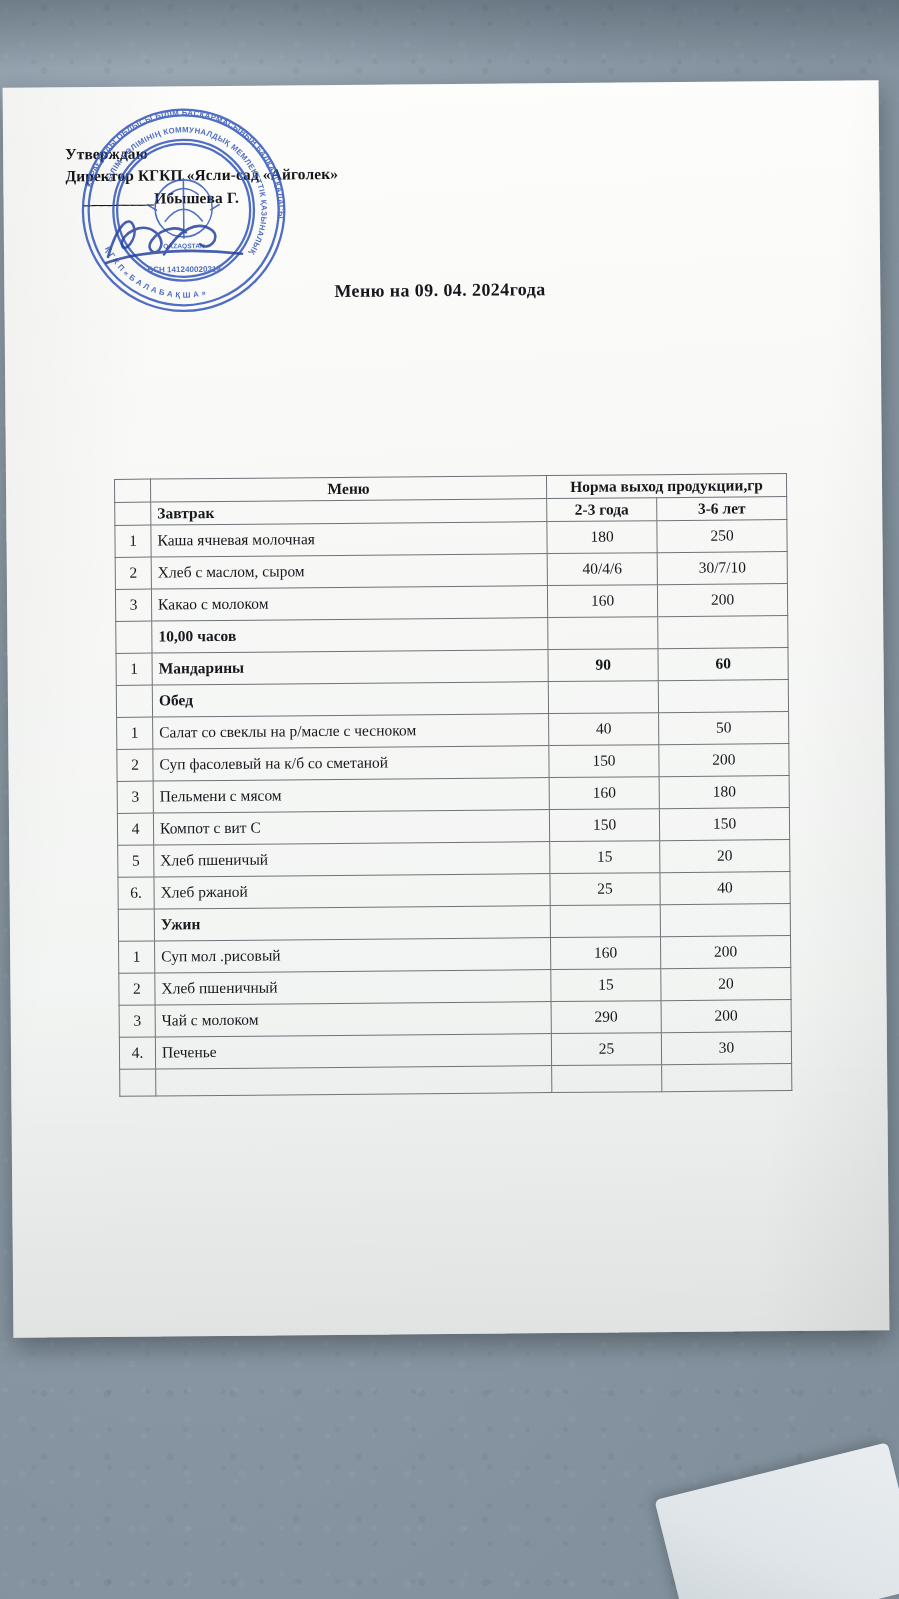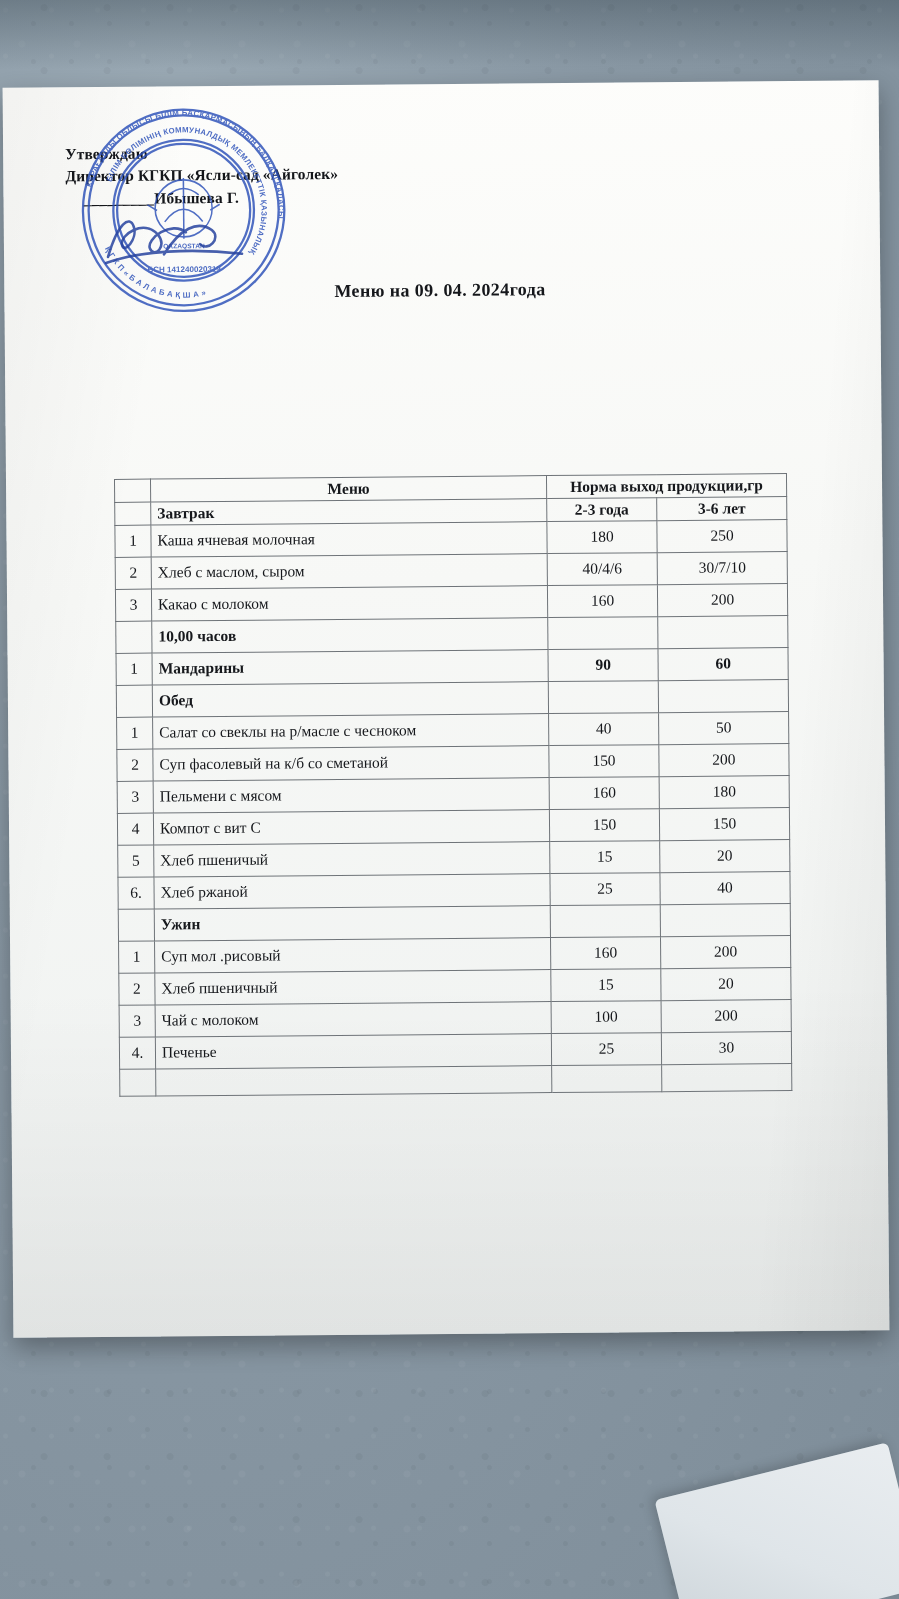--- a/index.html
+++ b/index.html
@@ -320,21 +320,21 @@
         </tr>
         <tr class="row">
           <td class="num">2</td>
           <td class="name">Хлеб пшеничный</td>
           <td class="qty">15</td>
           <td class="qty">20</td>
         </tr>
         <tr class="row">
           <td class="num">3</td>
           <td class="name">Чай с молоком</td>
-          <td class="qty">100</td>
+          <td class="qty">290</td>
           <td class="qty">200</td>
         </tr>
         <tr class="row">
           <td class="num">4.</td>
           <td class="name">Печенье</td>
           <td class="qty">25</td>
           <td class="qty">30</td>
         </tr>
 
         <tr class="empty-row">

